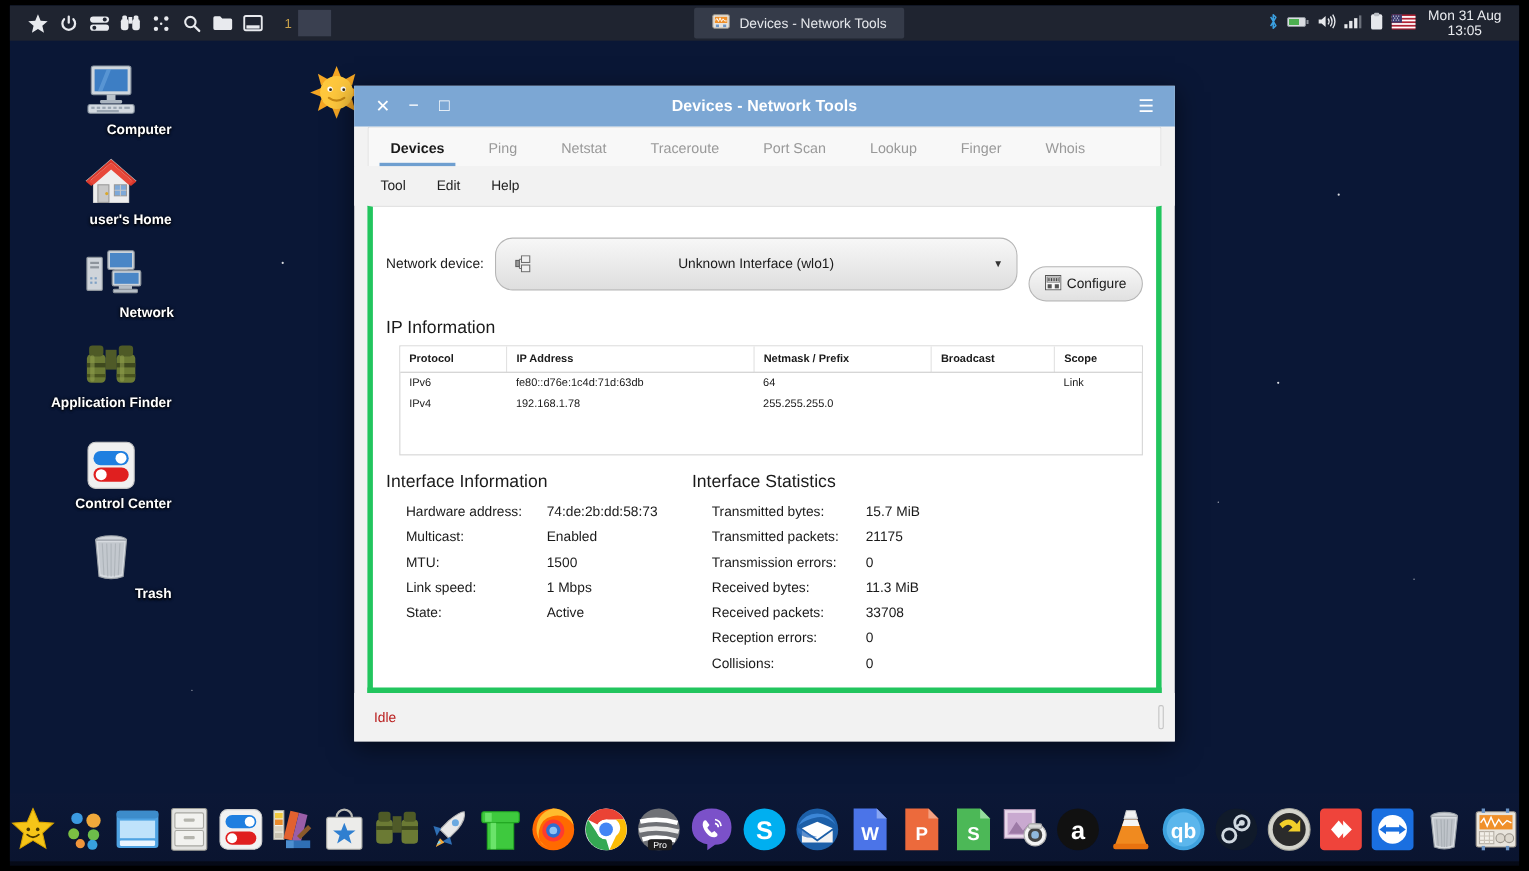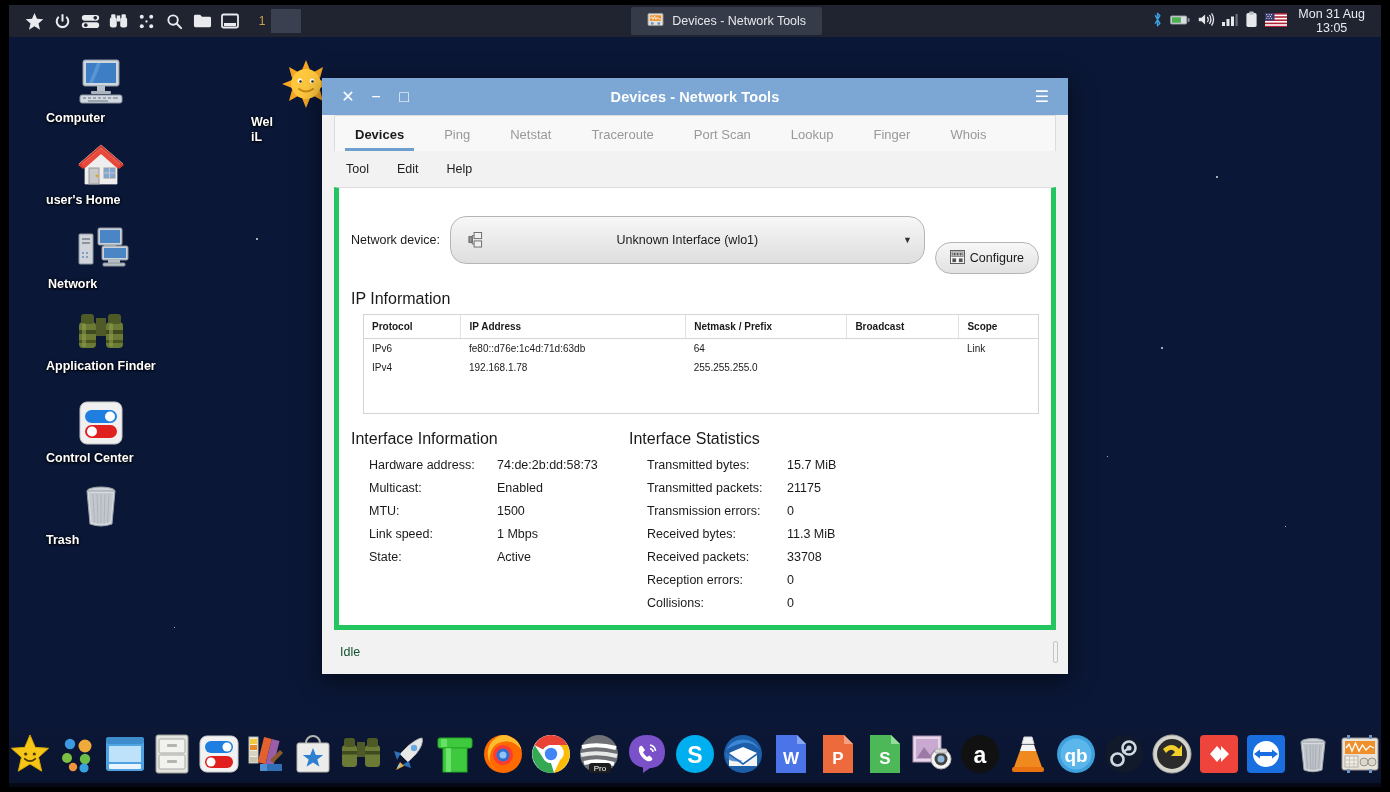--- a/index.html
+++ b/index.html
@@ -66,21 +66,21 @@
     max-width: 420px;
   }
   #tray { display: flex; align-items: center; gap: 7px; padding-right: 8px; }
   #clock {
     text-align: center; font-size: 12.5px; line-height: 14px;
     color: #e9ebef; padding: 0 8px 0 4px; min-width: 74px;
   }
 
   
   .dicon {
-    position: absolute; width: 110px; text-align: left;
+    position: absolute; width: 110px; text-align: right;
     color: #fff; font-size: 12.5px; font-weight: bold;
     text-shadow: 0 1px 2px rgba(0,0,0,0.95), 0 0 3px rgba(0,0,0,0.9);
     line-height: 15px;
   }
   .dicon .glyph { height: 50px; display: flex; align-items: flex-end; justify-content: center; margin-bottom: 5px; }
 
   
   #window {
     position: absolute; left: 322px; top: 78px; width: 746px; height: 596px;
     background: #f2f2f2;
@@ -153,21 +153,21 @@
   table.ip td { padding: 4px 8px; color: #1a1a1a; white-space: nowrap; }
   #info-cols { display: flex; margin-top: 2px; }
   #col-left { width: 278px; }
   #col-right { flex: 1; }
   .kv { display: flex; font-size: 12.5px; color: #1a1a1a; line-height: 23px; padding-left: 18px; }
   .kv .k { width: 128px; }
   #col-right .kv .k { width: 140px; }
   .kv .v { }
   #statusbar {
     height: 44px; display: flex; align-items: center; padding: 0 18px;
-    font-size: 12.5px; color: #14532d; background: #f2f2f2; position: relative;
+    font-size: 12.5px; color: #b91c1c; background: #f2f2f2; position: relative;
   }
   #resize-grip {
     position: absolute; right: 10px; top: 50%; transform: translateY(-50%);
     width: 5px; height: 22px; border: 1px solid #c4c4c4; border-radius: 2px;
   }
 
   
   #dock {
     position: absolute; left: 9px; bottom: 5px; width: 1372px; height: 66px;
     background: linear-gradient(180deg, rgba(14,24,55,0.35) 0%, rgba(10,18,42,0.55) 100%);

